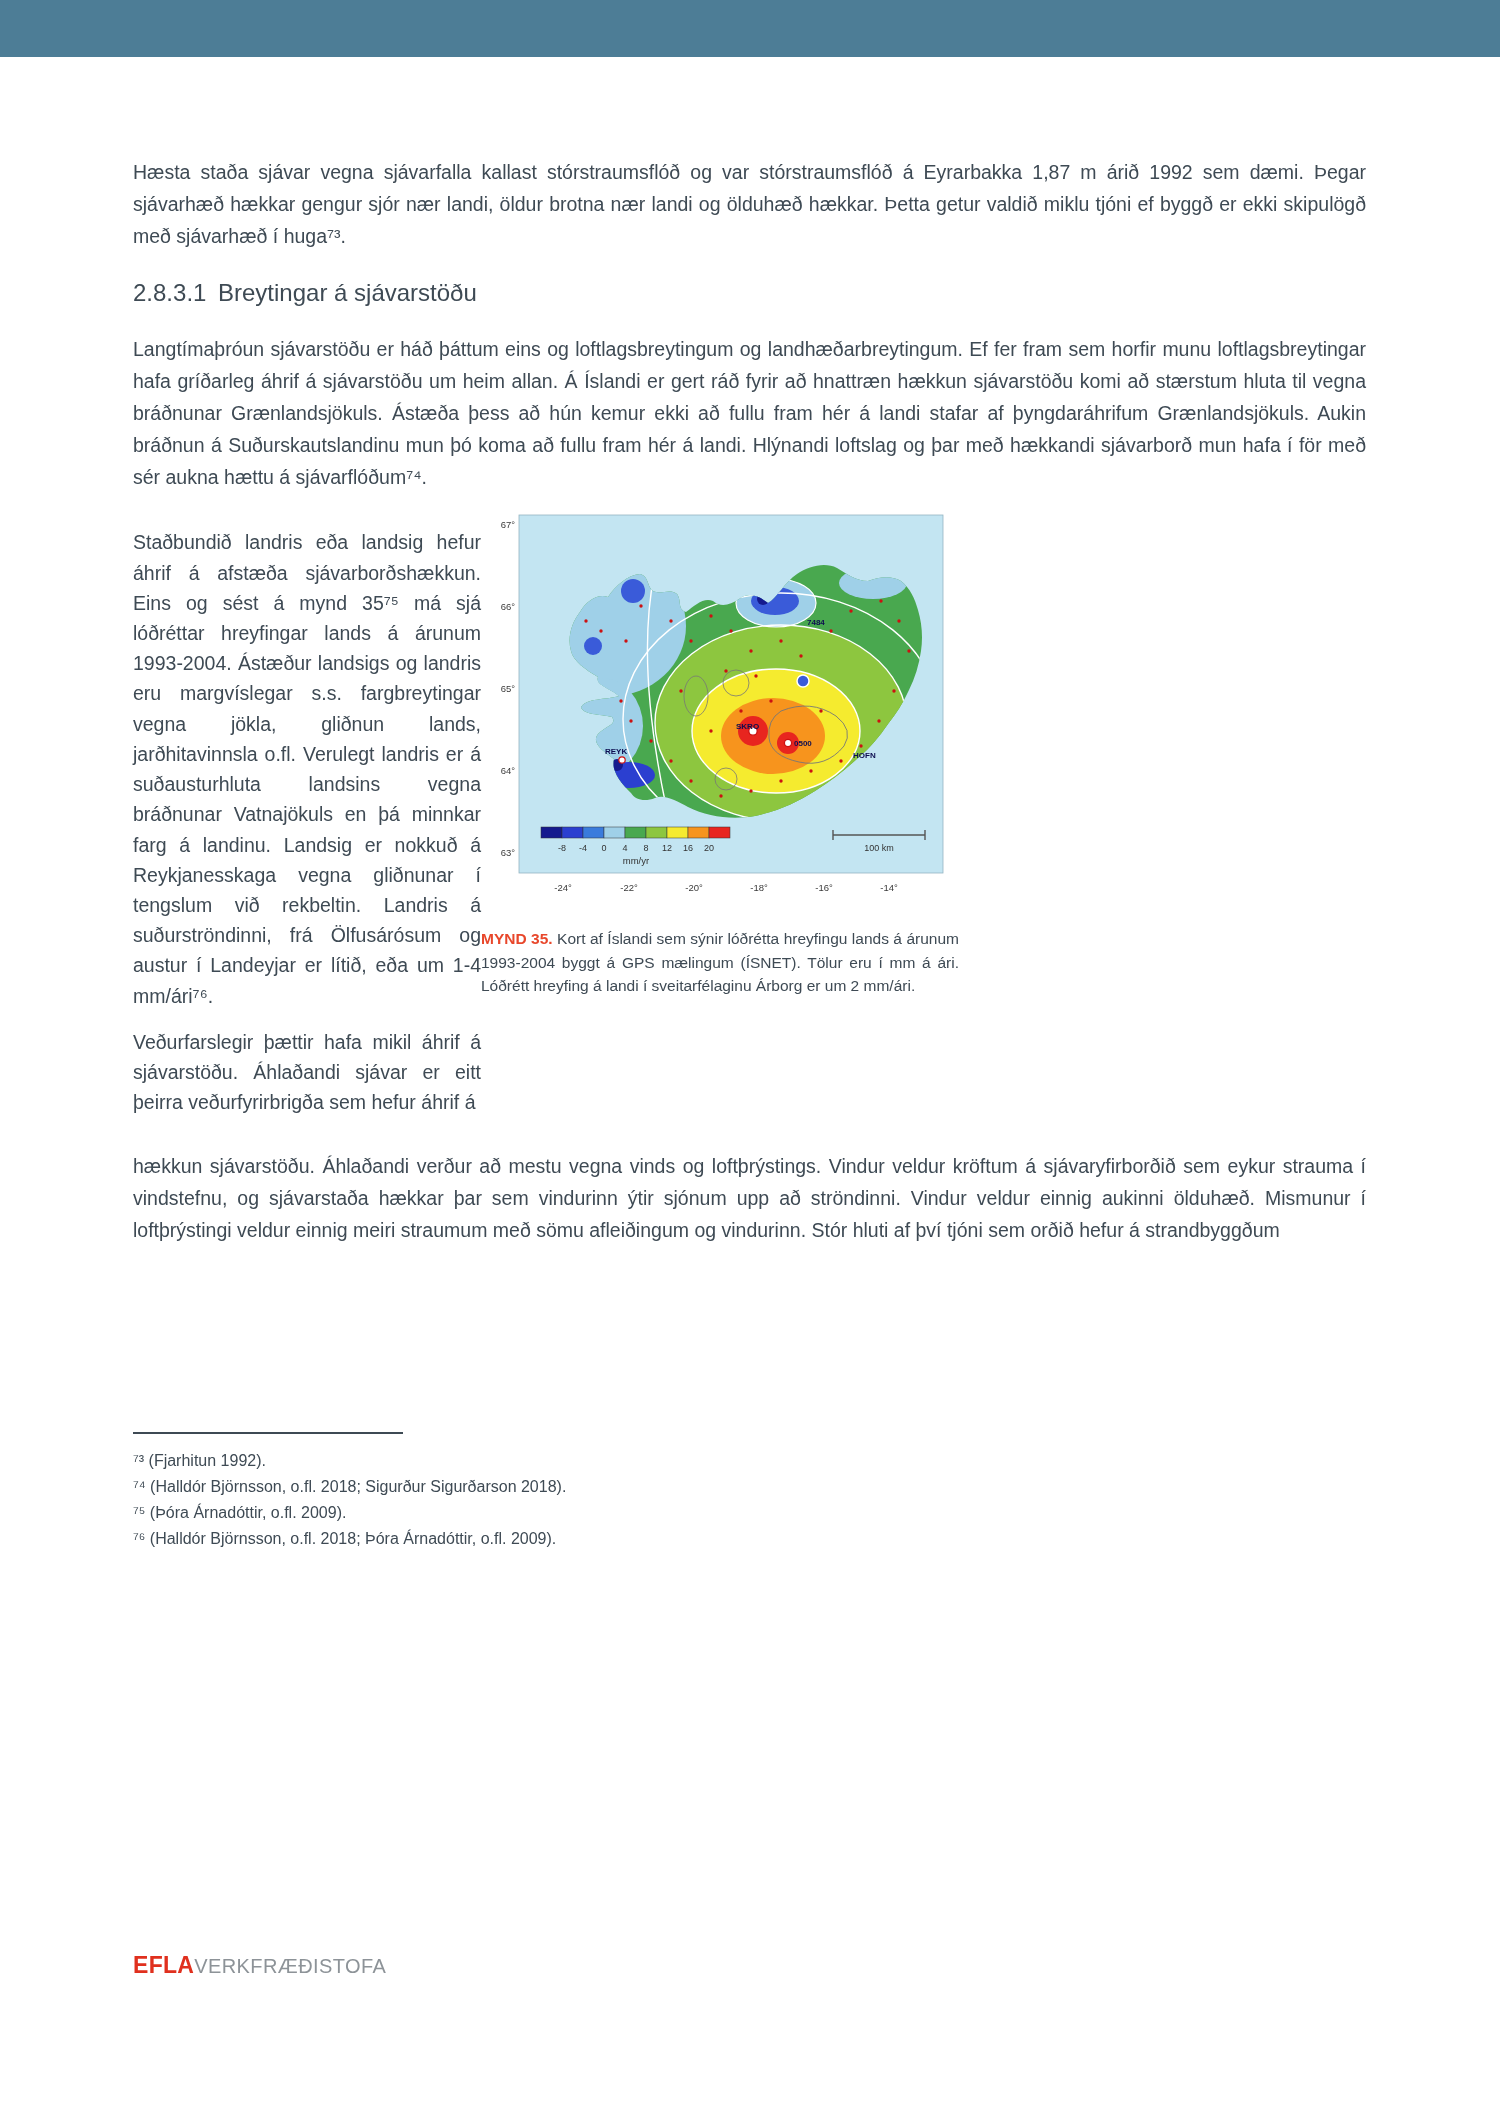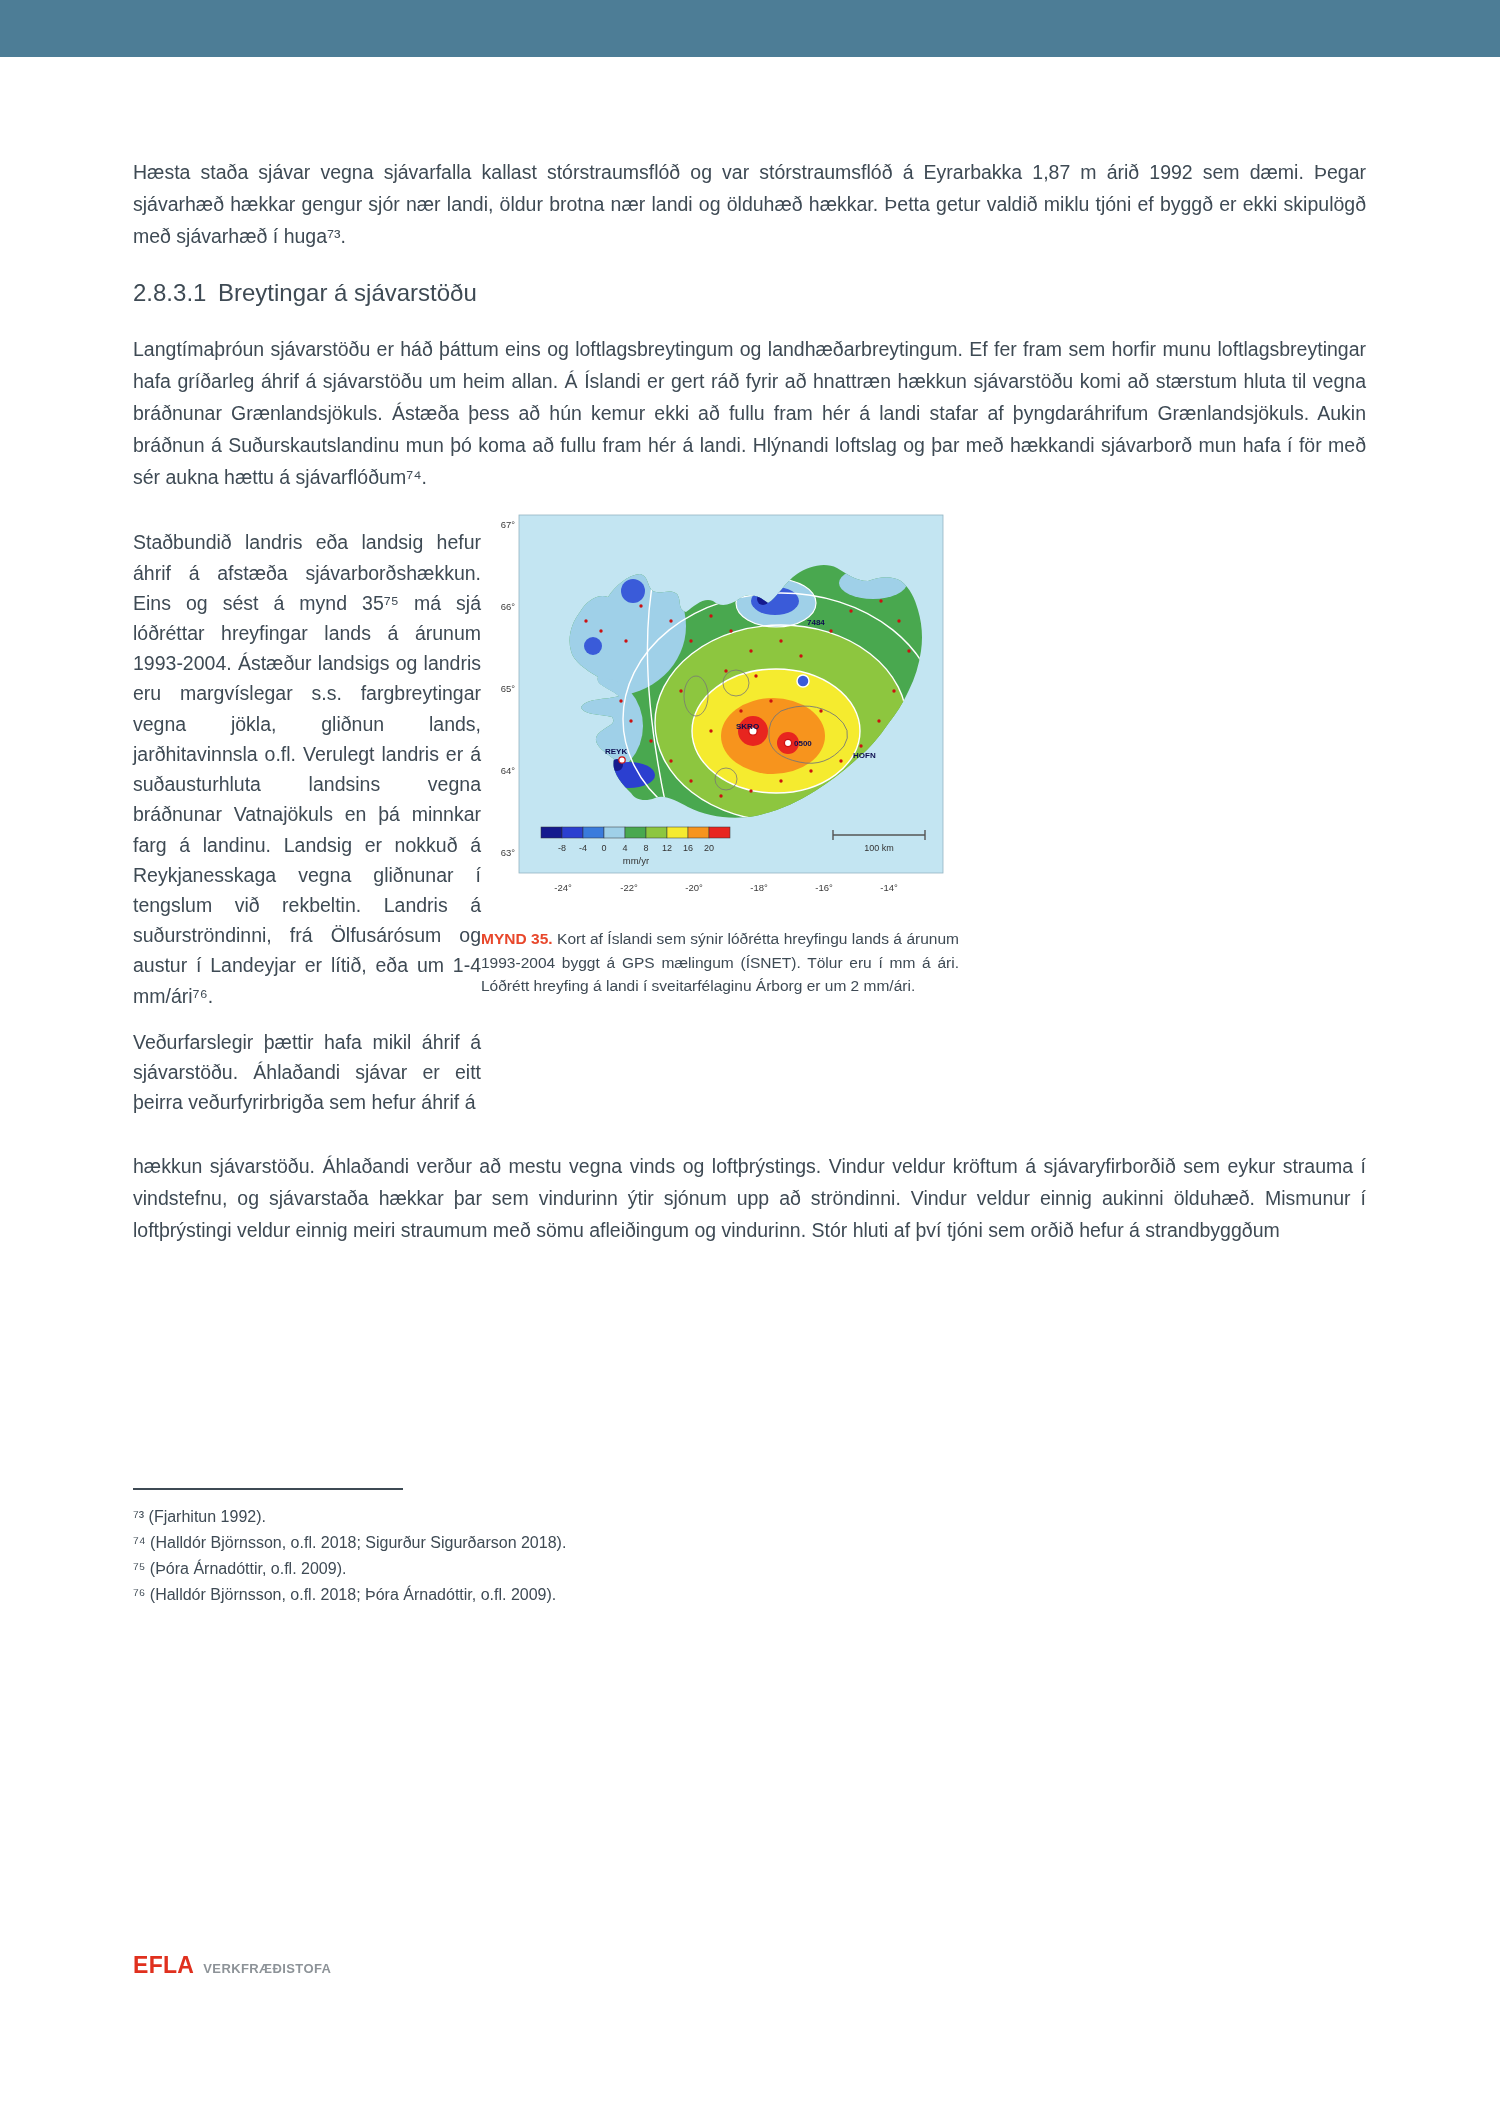--- a/index.html
+++ b/index.html
@@ -27,27 +27,27 @@
   .figure-col { flex:0 0 480px; width:480px; }
   .map-wrap { width:470px; }
   .map text { font-family:"Liberation Sans","DejaVu Sans",sans-serif; }
   .caption {
     font-size:15.5px; line-height:1.5; text-align:justify;
     margin-top:12px; width:478px;
   }
   .cap-label { color:#e8472b; font-weight:700;margin-top:20px; }
   .after-fig { margin-top:2px; }
   .footnotes {
-    position:absolute; left:133px; top:1488px; width:980px;
+    position:absolute; left:133px; top:1432px; width:980px;
     font-size:16px; line-height:1.62;
   }
   .fn-rule { width:270px; border-top:2px solid #3e4a54; margin-bottom:14px; }
   .footer { position:absolute; left:133px; top:1952px; white-space:nowrap; }
   .efla { color:#e0301e; font-weight:700; font-size:23px; letter-spacing:.3px; }
-  .suffix { color:#8d9398; font-size:13px; margin-left:9px; letter-spacing:.4px;font-weight:bold; }
+  .suffix { color:#8d9398; font-size:20px; letter-spacing:.4px; }
 </style>
 </head>
 <body>
 
 <div class="page">
 
   <div class="top-bar"></div>
 
   <div class="content">
 

